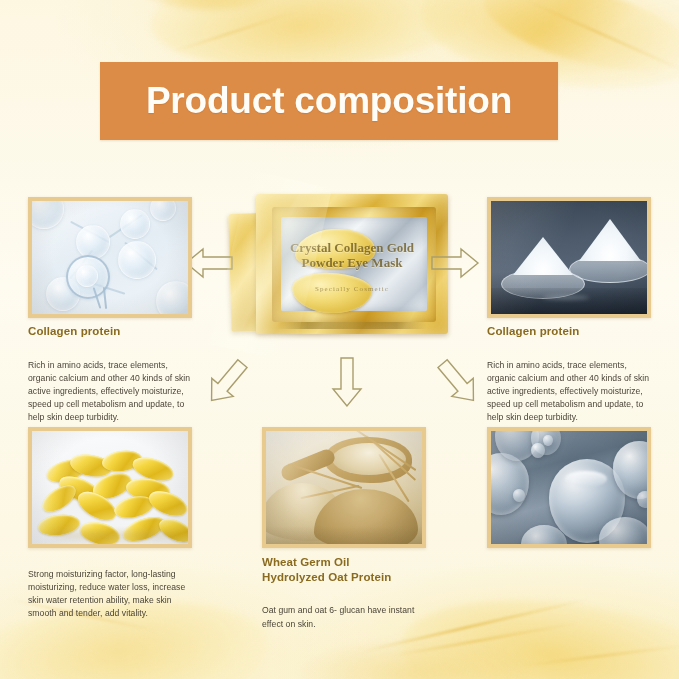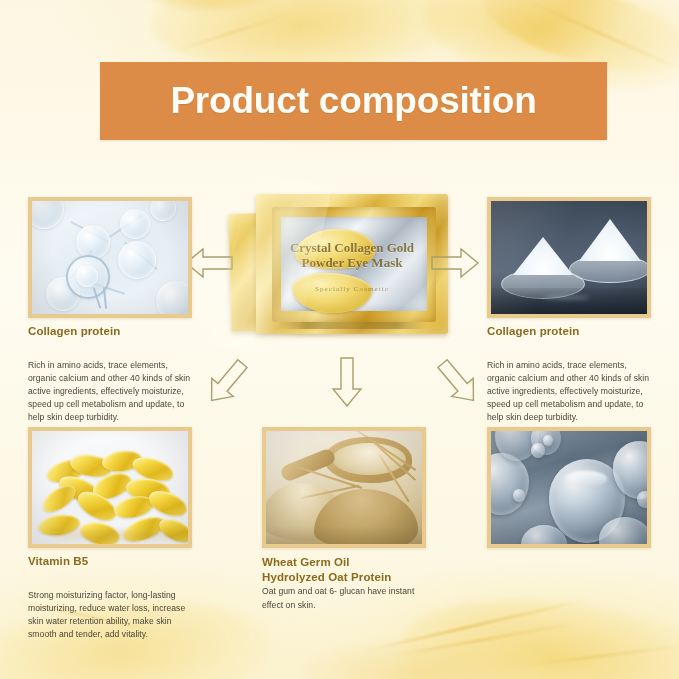--- a/index.html
+++ b/index.html
@@ -67,21 +67,21 @@
   }
   .st-1 { left:360px; bottom:52px;  width:230px; transform:rotate(-13deg); }
   .st-2 { left:390px; bottom:38px;  width:190px; transform:rotate(-10deg); opacity:.7; }
   .st-3 { left:520px; bottom:22px;  width:170px; transform:rotate(-7deg);  opacity:.55; }
   .st-4 { left:10px;  bottom:62px;  width:150px; transform:rotate(12deg);  opacity:.5; }
   .st-5 { left:520px; top:34px;     width:170px; transform:rotate(24deg);  opacity:.6; }
   .st-6 { left:170px; top:30px;     width:130px; transform:rotate(-18deg); opacity:.45; }
 
   
   .banner {
-    position:absolute; left:100px; top:62px; width:507px; height:78px;
+    position:absolute; left:100px; top:62px; width:458px; height:78px;
     background:#DD8C47;
     display:flex; align-items:center; justify-content:center;
     box-shadow:0 1px 2px rgba(150,100,40,.18);
   }
   .banner-title {
     color:#FFFDF7; font-size:37px; font-weight:bold;
     letter-spacing:-.2px; white-space:nowrap;
     text-shadow:0 1px 1px rgba(160,95,35,.28);
   }
 
@@ -180,21 +180,21 @@
   .card-body {
     margin-top:20px; font-size:8.6px; color:#4A4438;
     line-height:1.52; letter-spacing:.05px;
   }
   .c-tl { left:28px;  top:197px; }
   .c-tr { left:487px; top:197px; }
   .c-bl { left:28px;  top:427px; }
   .c-bc { left:262px; top:427px; }
   .c-br { left:487px; top:427px; }
   .c-bc .card-title { margin-top:7px; }
-  .c-bc .card-body  { margin-top:1px; }
+  .c-bc .card-body  { margin-top:20px; }
 
   
   
   .art-molecule {
     position:absolute; inset:0;
     background:linear-gradient(160deg, #F4F8FB 0%, #E4EDF4 45%, #EFF5F9 100%);
   }
   .bub {
     position:absolute; border-radius:50%;
     background:radial-gradient(circle at 34% 30%, rgba(255,255,255,.95) 0%,
@@ -403,21 +403,20 @@
       <div class="cap" style="left:6px;   top:84px; width:42px; height:20px; transform:rotate(-8deg);"></div>
       <div class="cap" style="left:48px;  top:92px; width:40px; height:21px; transform:rotate(14deg);"></div>
       <div class="cap" style="left:90px;  top:88px; width:44px; height:20px; transform:rotate(-20deg);"></div>
       <div class="cap" style="left:126px; top:90px; width:36px; height:19px; transform:rotate(26deg);"></div>
       <div style="position:absolute; left:20px; bottom:4px; width:124px; height:9px; border-radius:50%;
                   background:rgba(190,165,90,.25); filter:blur(3px);"></div>
     </div>
     <div class="gloss"></div>
     <div class="vignette"></div>
   </div>
-  <div class="card-title">Vitamin B5</div>
   <div class="card-body">Strong moisturizing factor, long-lasting moisturizing, reduce water loss, increase skin water retention ability, make skin smooth and tender, add vitality.</div>
 </div>
 
 <div class="card c-bc">
   <div class="thumb">
     <div class="art-wheat">
       <div class="scoop" style="left:58px; top:6px;  width:88px; height:46px;"></div>
       <div style="position:absolute; left:66px; top:12px; width:74px; height:32px; border-radius:50%;
                   background:radial-gradient(ellipse at 50% 30%, #F6EFDC 0%, #E2D3AC 55%, #C9B383 100%);"></div>
       <div class="scoop" style="left:14px; top:26px; width:56px; height:16px; border-radius:8px; transform:rotate(-22deg);"></div>

